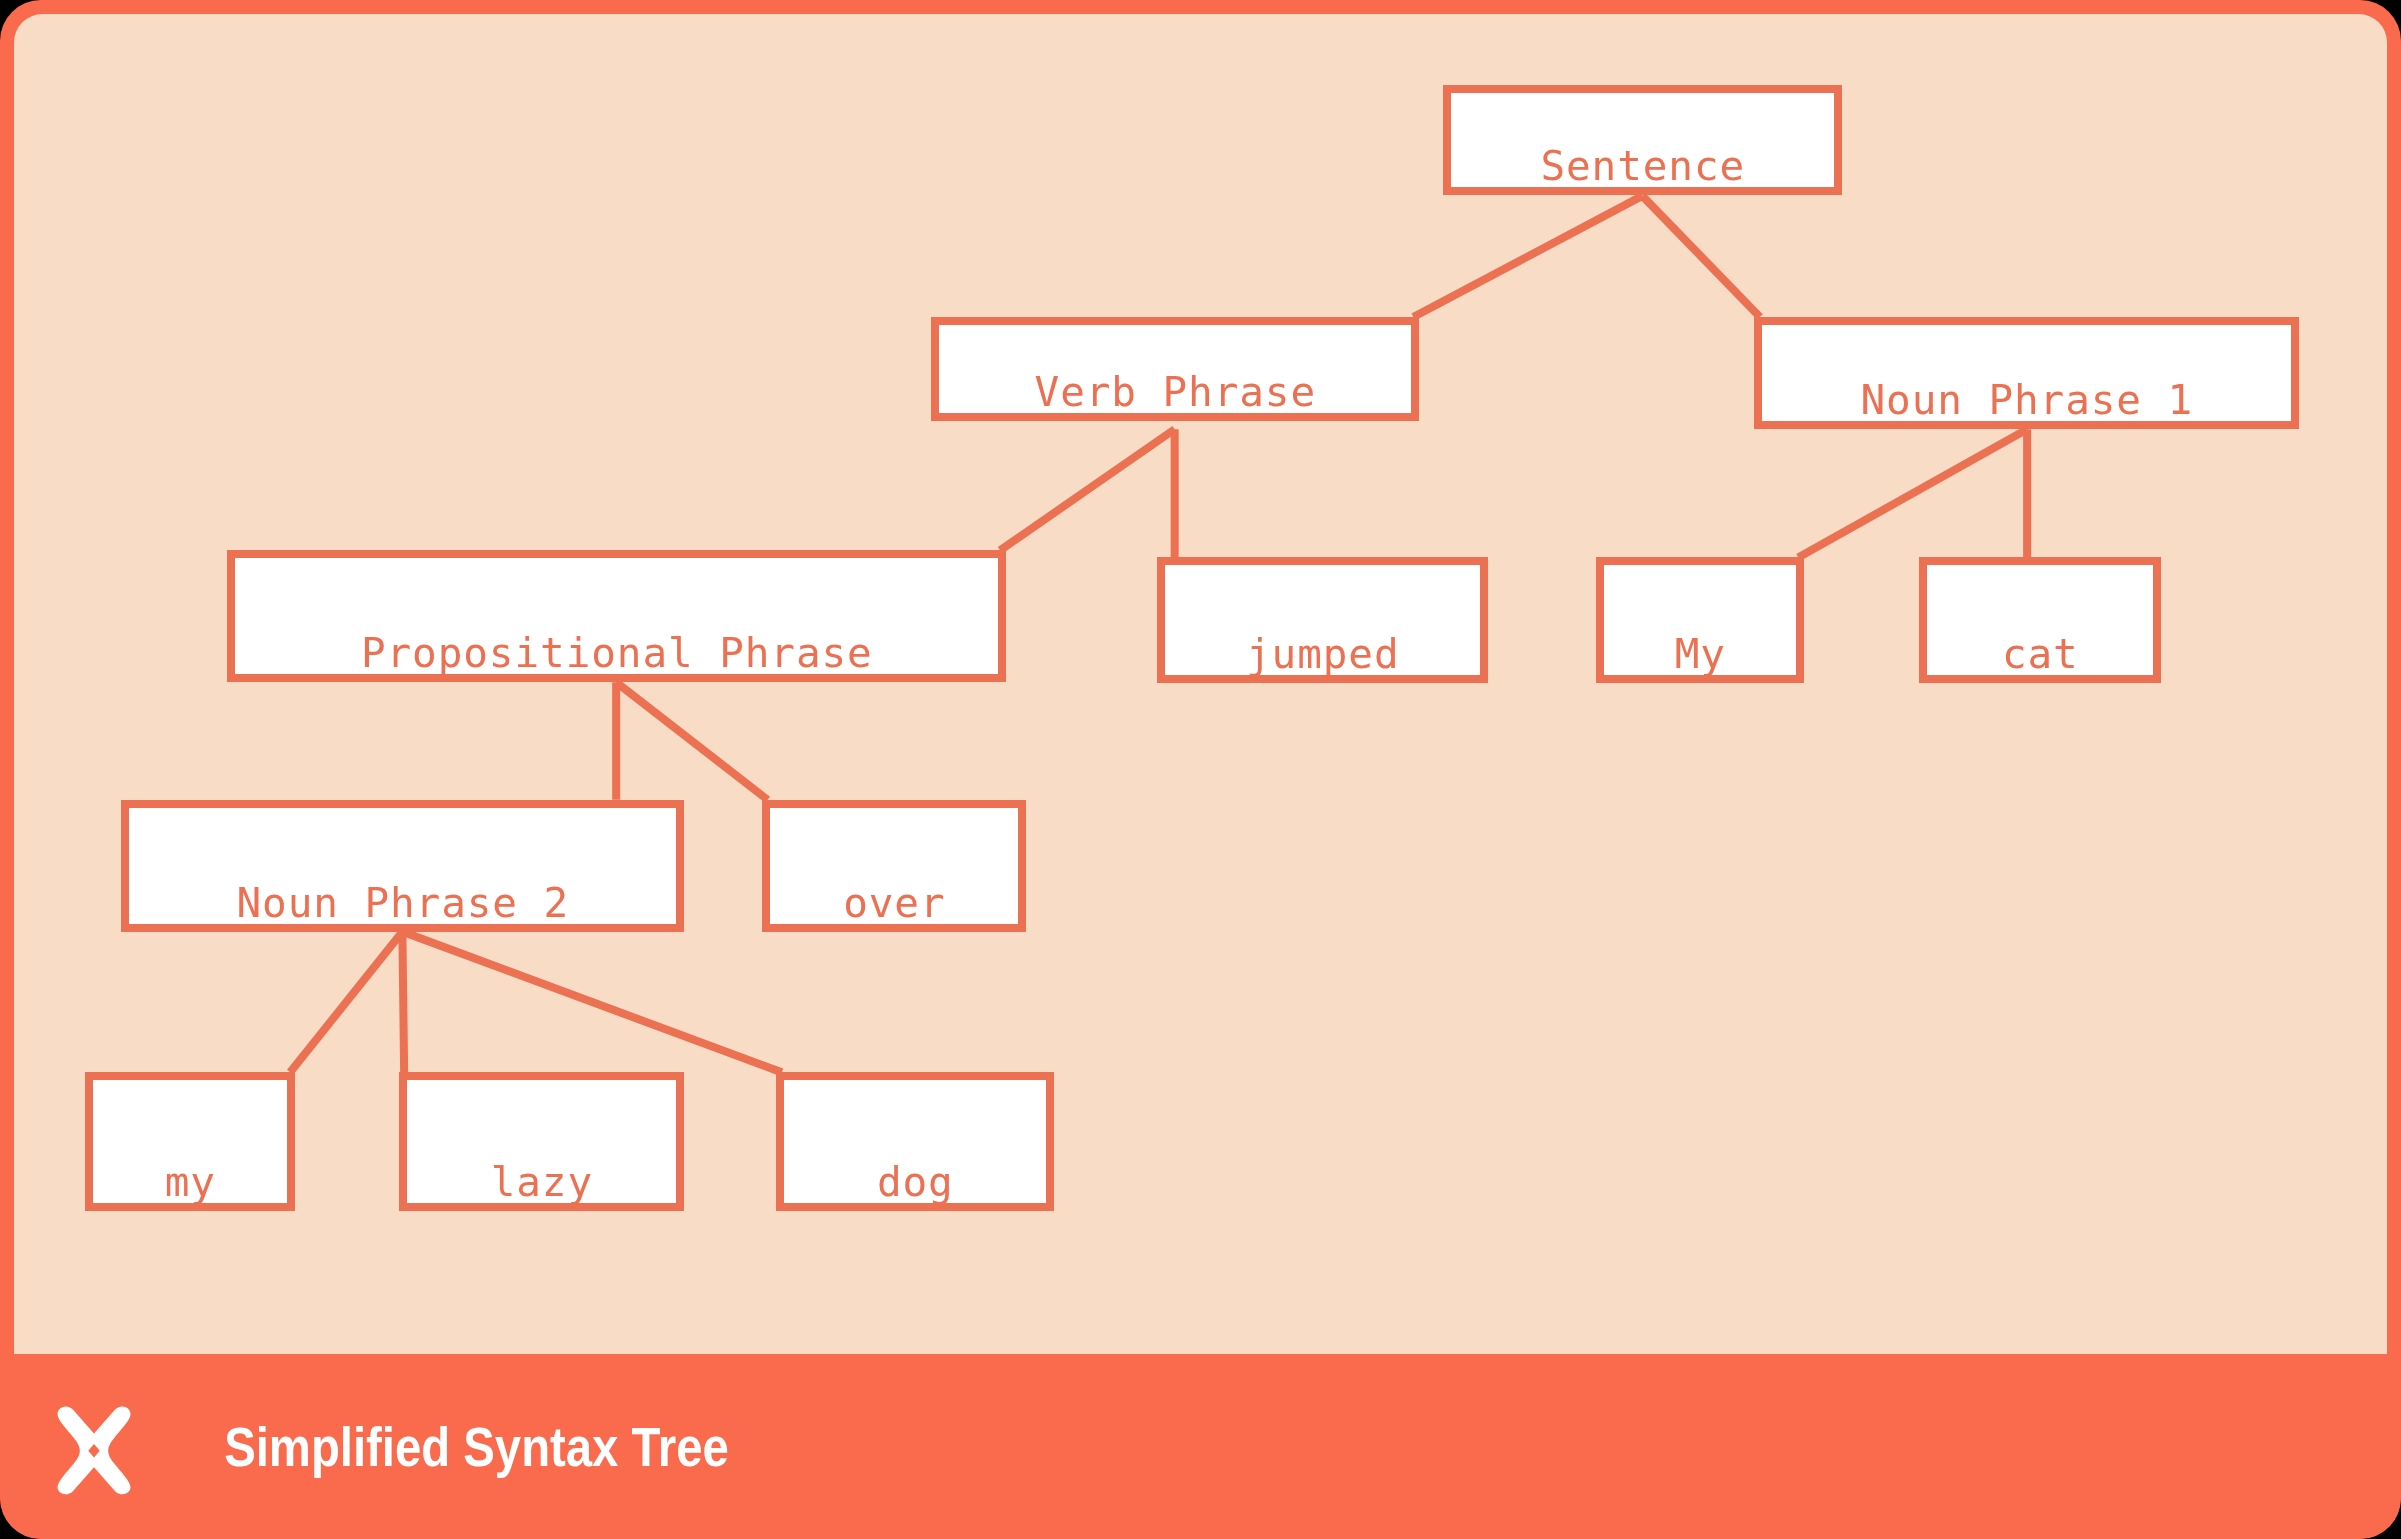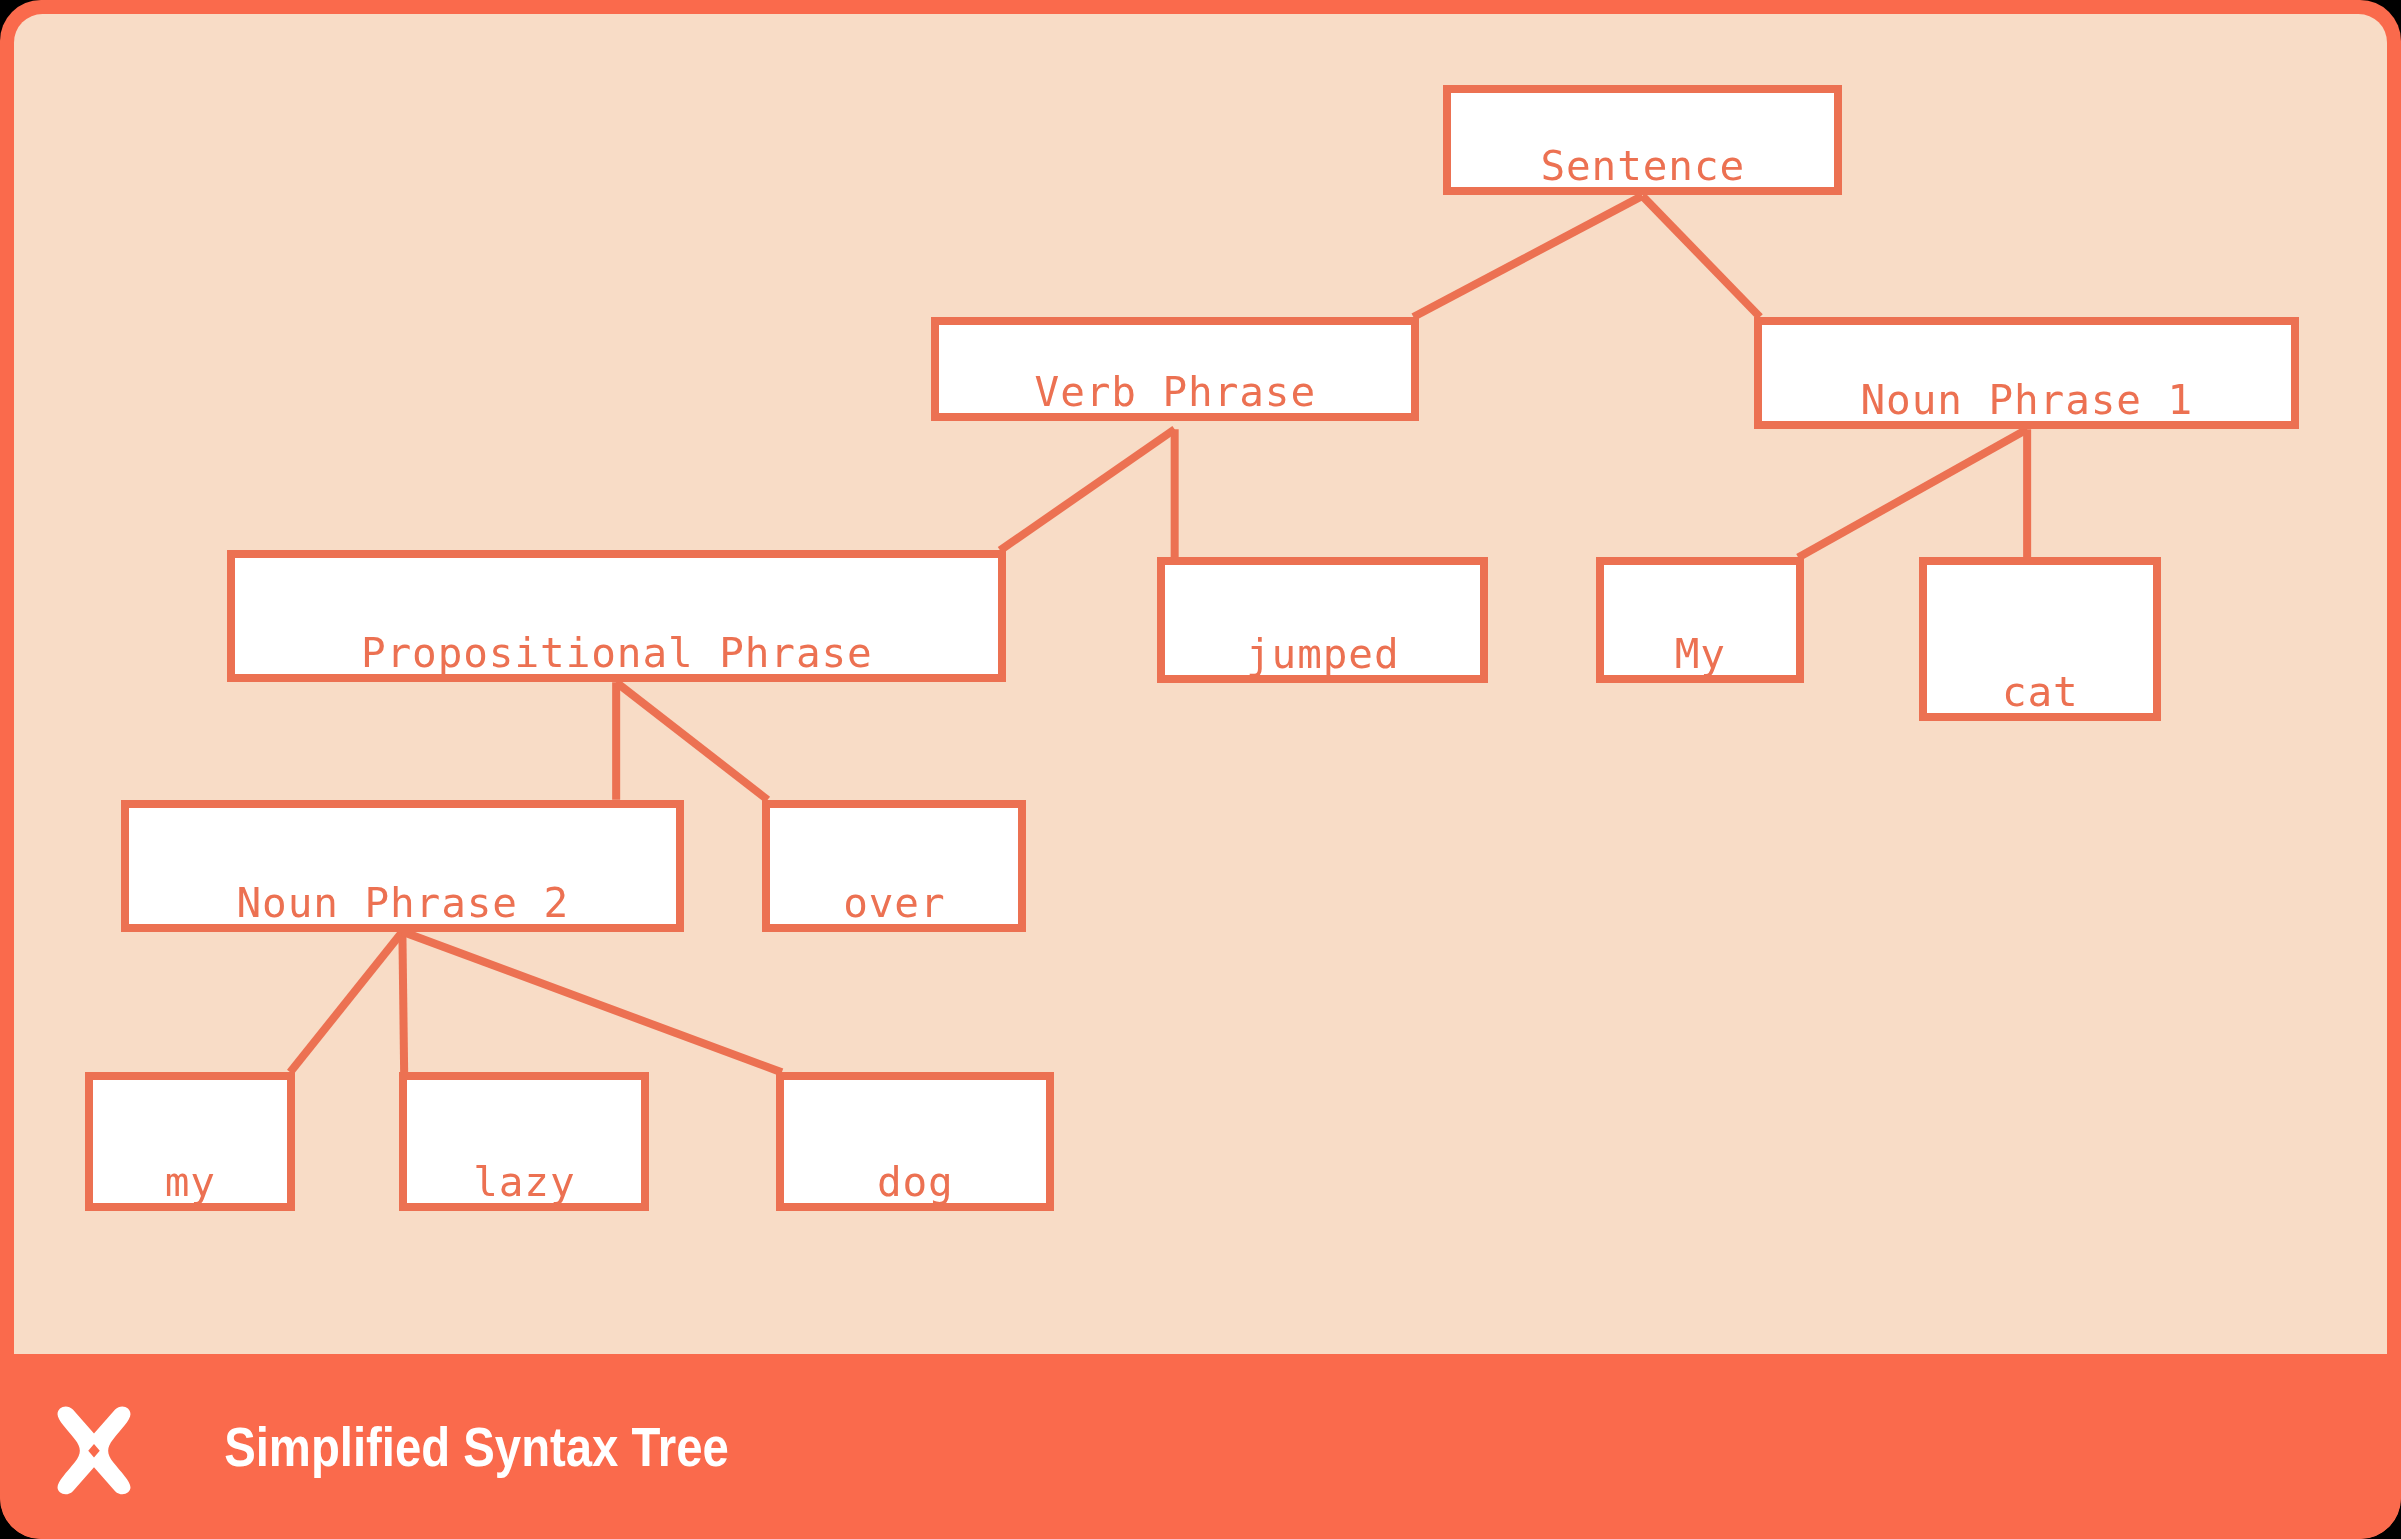--- a/index.html
+++ b/index.html
@@ -121,33 +121,33 @@
           </div>
           <div class="node-box" style="left: 213px; top: 536px; width: 779px; height: 132px;">
             <span class="node-label">Propositional Phrase</span>
           </div>
           <div class="node-box" style="left: 1143px; top: 543px; width: 331px; height: 126px;">
             <span class="node-label">jumped</span>
           </div>
           <div class="node-box" style="left: 1582px; top: 543px; width: 208px; height: 126px;">
             <span class="node-label">My</span>
           </div>
-          <div class="node-box" style="left: 1905px; top: 543px; width: 242px; height: 164px;">
+          <div class="node-box" style="left: 1905px; top: 543px; width: 242px; height: 126px;">
             <span class="node-label">cat</span>
           </div>
           <div class="node-box" style="left: 107px; top: 786px; width: 563px; height: 132px;">
             <span class="node-label">Noun Phrase 2</span>
           </div>
           <div class="node-box" style="left: 748px; top: 786px; width: 264px; height: 132px;">
             <span class="node-label">over</span>
           </div>
           <div class="node-box" style="left: 71px; top: 1058px; width: 210px; height: 139px;">
             <span class="node-label">my</span>
           </div>
-          <div class="node-box" style="left: 385px; top: 1058px; width: 250px; height: 139px;">
+          <div class="node-box" style="left: 385px; top: 1058px; width: 285px; height: 139px;">
             <span class="node-label">lazy</span>
           </div>
           <div class="node-box" style="left: 762px; top: 1058px; width: 278px; height: 139px;">
             <span class="node-label">dog</span>
           </div>
         </div>
     </div>
 
     <div id="footer">
       <svg id="brand-logo" viewBox="0 0 100 100">

